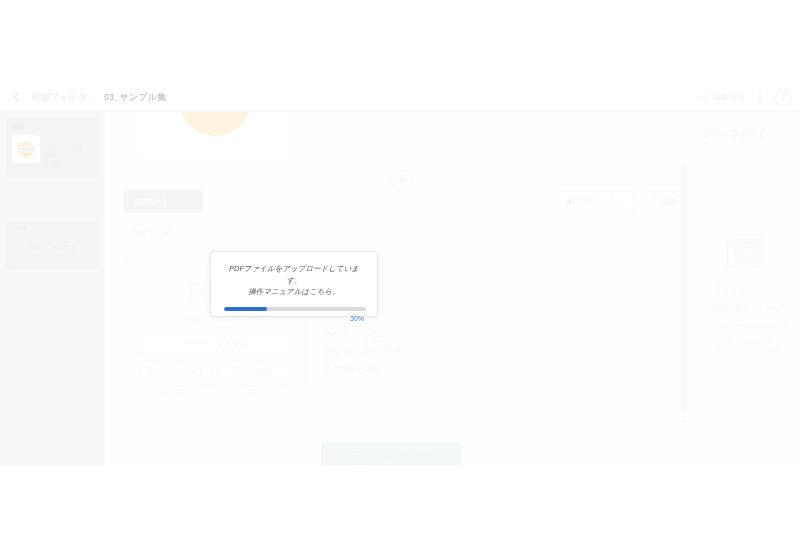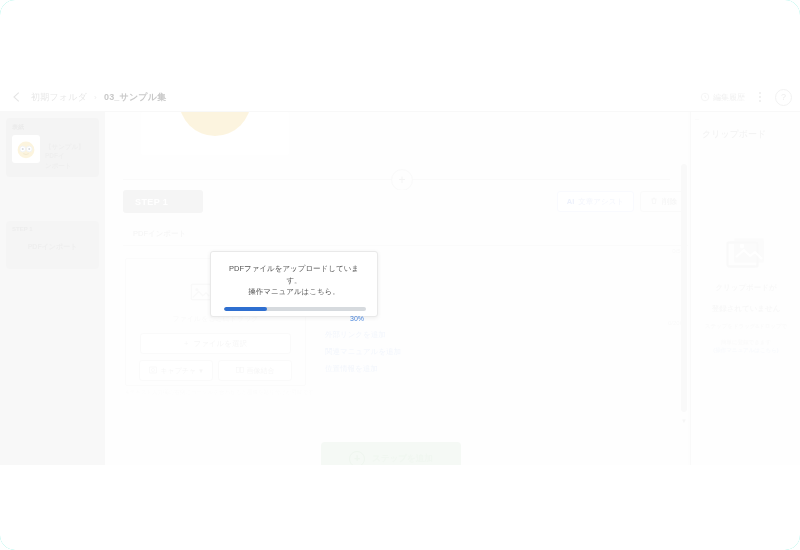--- a/index.html
+++ b/index.html
@@ -3,21 +3,21 @@
 <meta charset="utf-8">
 <style>
   html,body{margin:0;padding:0;}
   body{
     width:800px;height:550px;overflow:hidden;
     background:#ffffff;
     font-family:"Liberation Sans","DejaVu Sans",sans-serif;
     -webkit-font-smoothing:antialiased;
   }
   
-  #screen{position:relative;width:800px;height:550px;background:#5eead4;overflow:hidden;border-radius:15px;}
+  #screen{position:relative;width:800px;height:550px;background:#5eead4;overflow:hidden;}
   #topband{position:absolute;left:0;top:0;width:800px;height:82px;background:#ffffff;}
   #botband{position:absolute;left:0;bottom:0;width:800px;height:85px;background:#ffffff;}
   #appwin{position:absolute;left:0;top:82px;width:800px;height:383px;background:#fafafa;overflow:hidden;}
 
   
   .hdr{position:absolute;left:0;top:0;width:800px;height:30px;background:#ffffff;
        border-bottom:1px solid #ececec;box-sizing:border-box;}
   .hdr-left{position:absolute;left:10px;top:0;height:30px;display:flex;align-items:center;gap:7px;}
   .backarrow{width:14px;height:14px;color:#b9b9b9;display:flex;align-items:center;justify-content:center;}
   .crumb{font-size:9px;color:#bdbdbd;letter-spacing:.2px;}
@@ -111,21 +111,21 @@
   .rsb-img{color:#f0f0f0;}
   .rsb-e1{font-size:7.5px;color:#e8e8e8;margin-top:9px;text-align:center;line-height:1.6;}
   .rsb-e2{font-size:5.5px;color:#f1f1f1;margin-top:7px;text-align:center;line-height:1.6;}
   .rsb-link{font-size:5.5px;color:#e9eff9;text-align:center;display:block;text-decoration:none;}
 
   
   .overlay{position:absolute;left:0;top:0;width:800px;height:383px;background:rgba(255,255,255,0.62);}
   .modal{position:absolute;left:210px;top:169px;width:168px;height:66px;background:#ffffff;
          border:1px solid #e9e9e9;border-radius:3px;box-shadow:0 1px 4px rgba(0,0,0,.07);
          box-sizing:border-box;padding:11px 13px 0 13px;}
-  .m-l1,.m-l2{font-size:7.5px;color:#555555;text-align:center;line-height:1.55;}
+  .m-l1,.m-l2{font-size:7.5px;color:#555555;text-align:center;line-height:1.55;font-style:italic;}
   .barwrap{margin-top:9px;width:142px;height:4px;background:#d6dade;border-radius:2px;overflow:hidden;}
   .barfill{height:4px;background:#2f6fd0;border-radius:2px;}
   .pct{margin-top:4px;text-align:right;font-size:7px;color:#4a86dd;}
 </style>
 </head>
 <body>
 
 <div id="screen">
   <div id="topband"></div>
   <div id="botband"></div>

